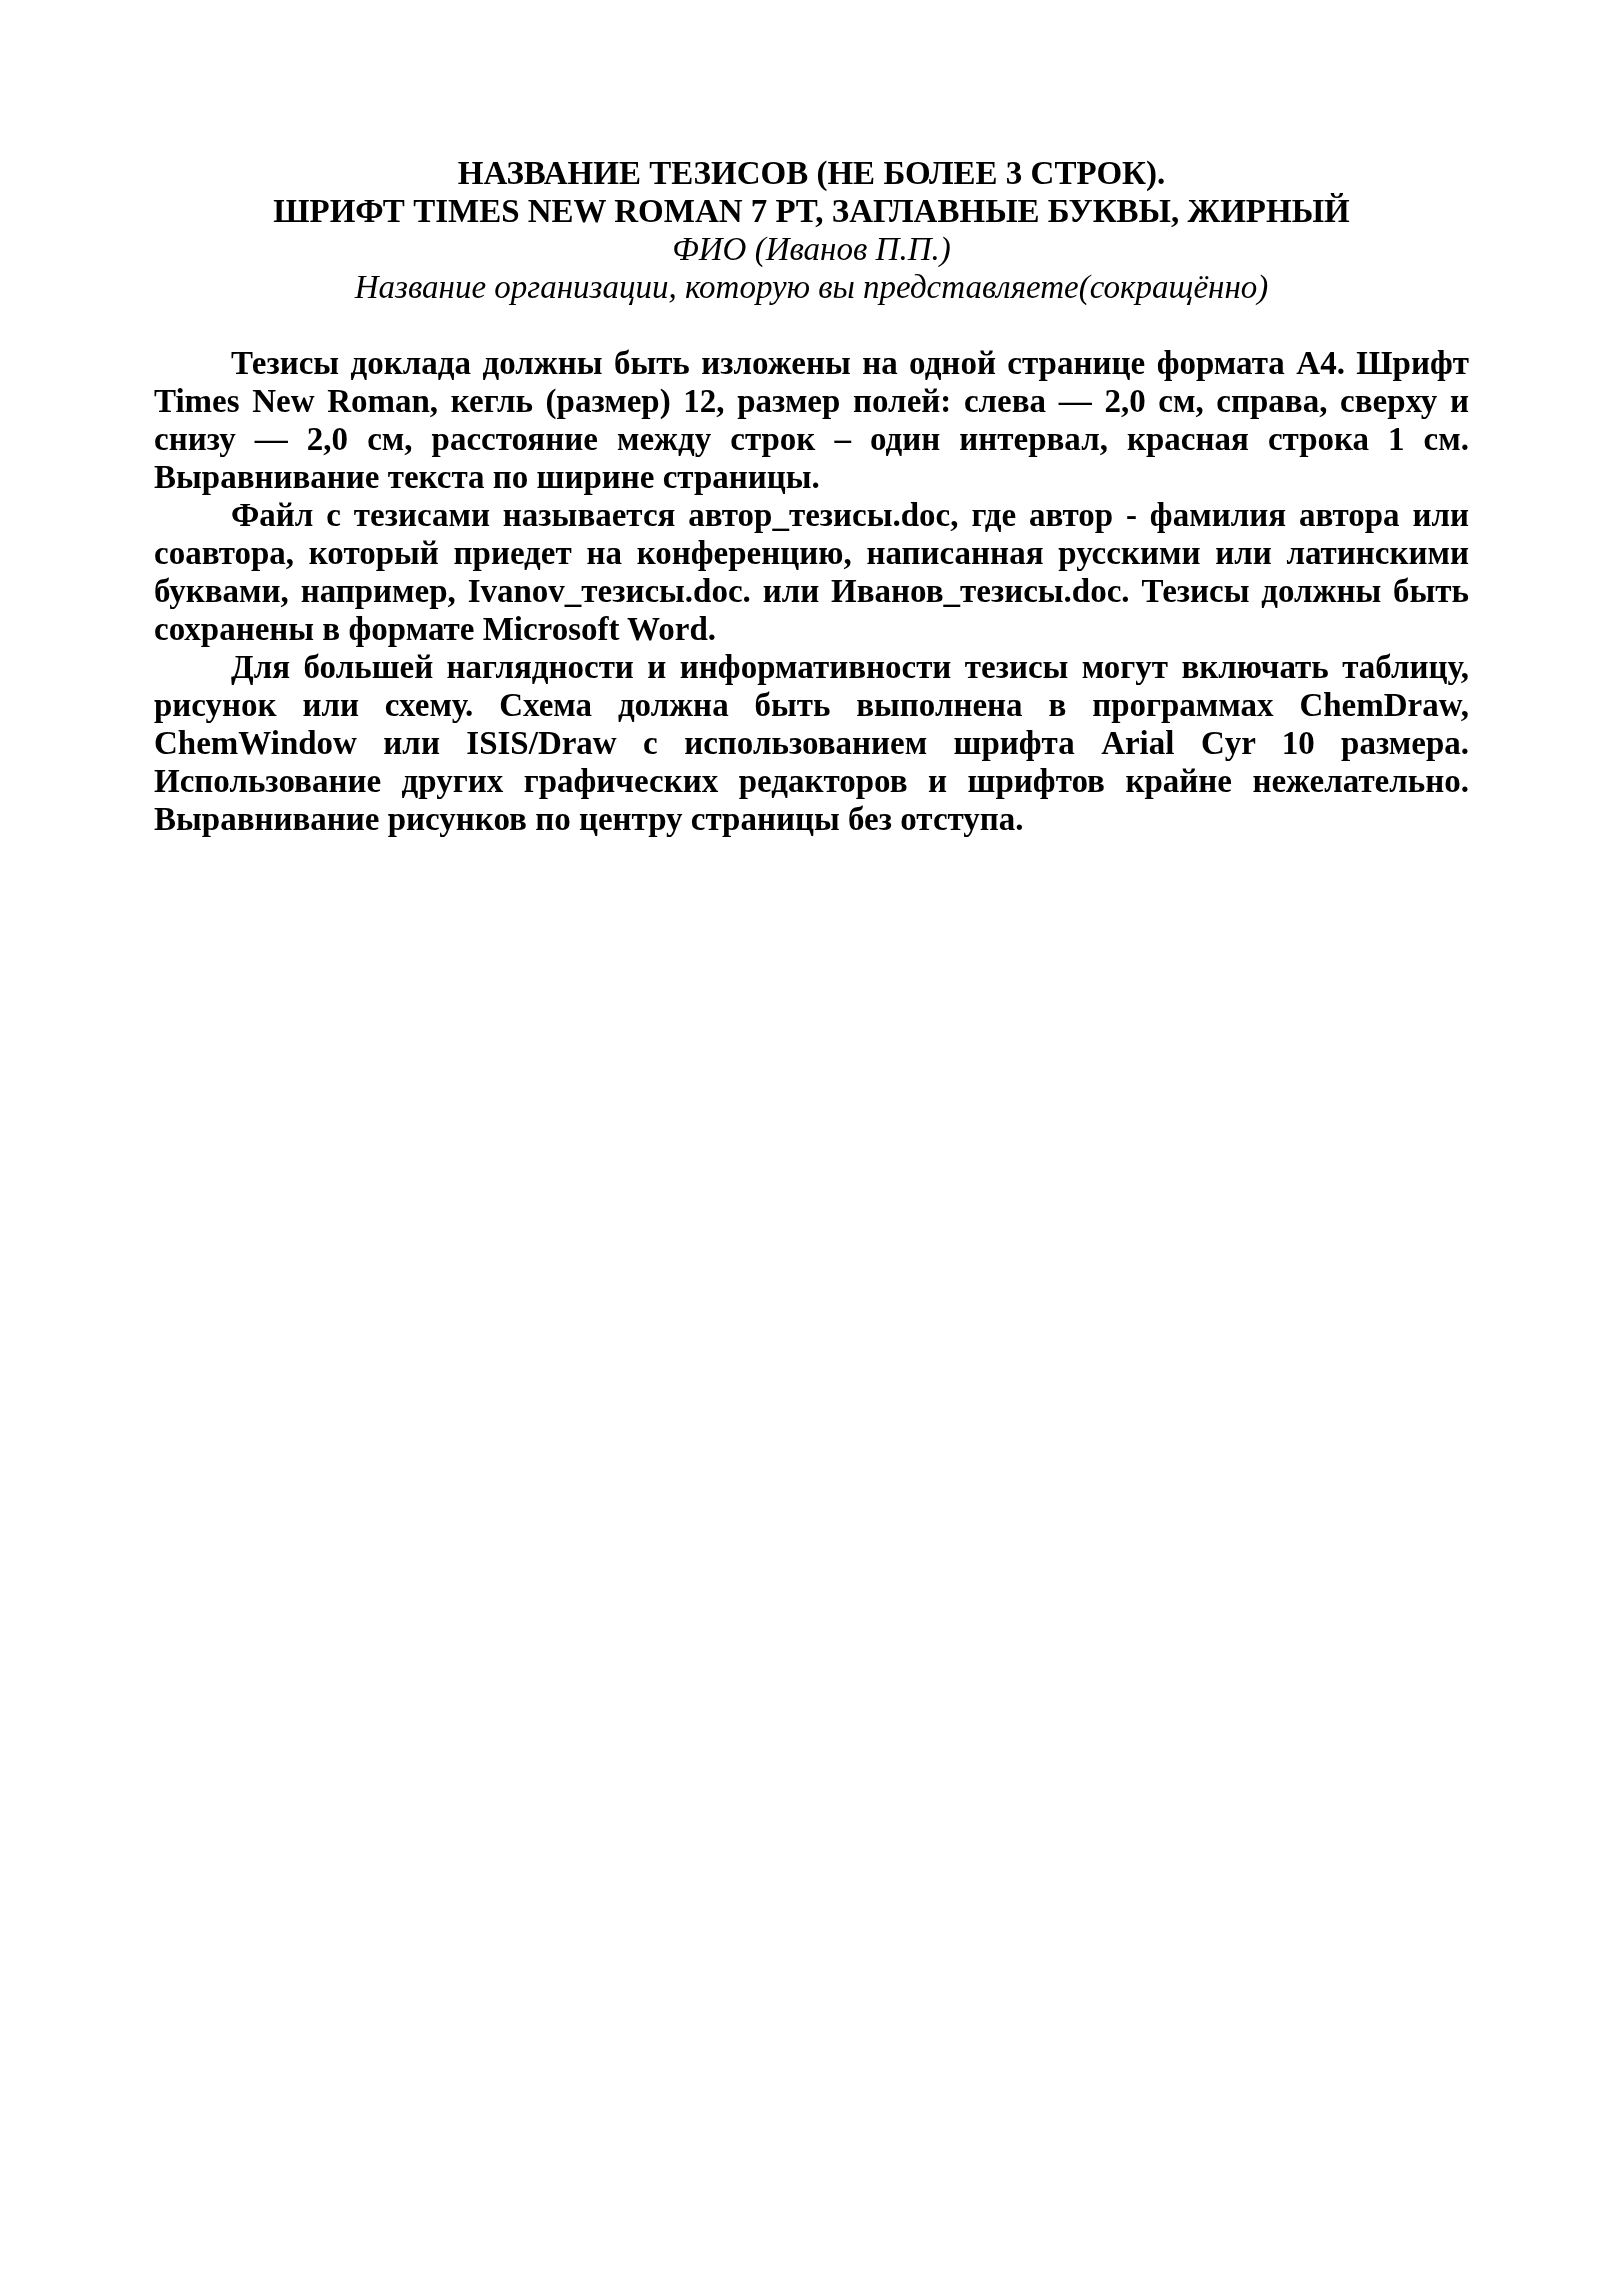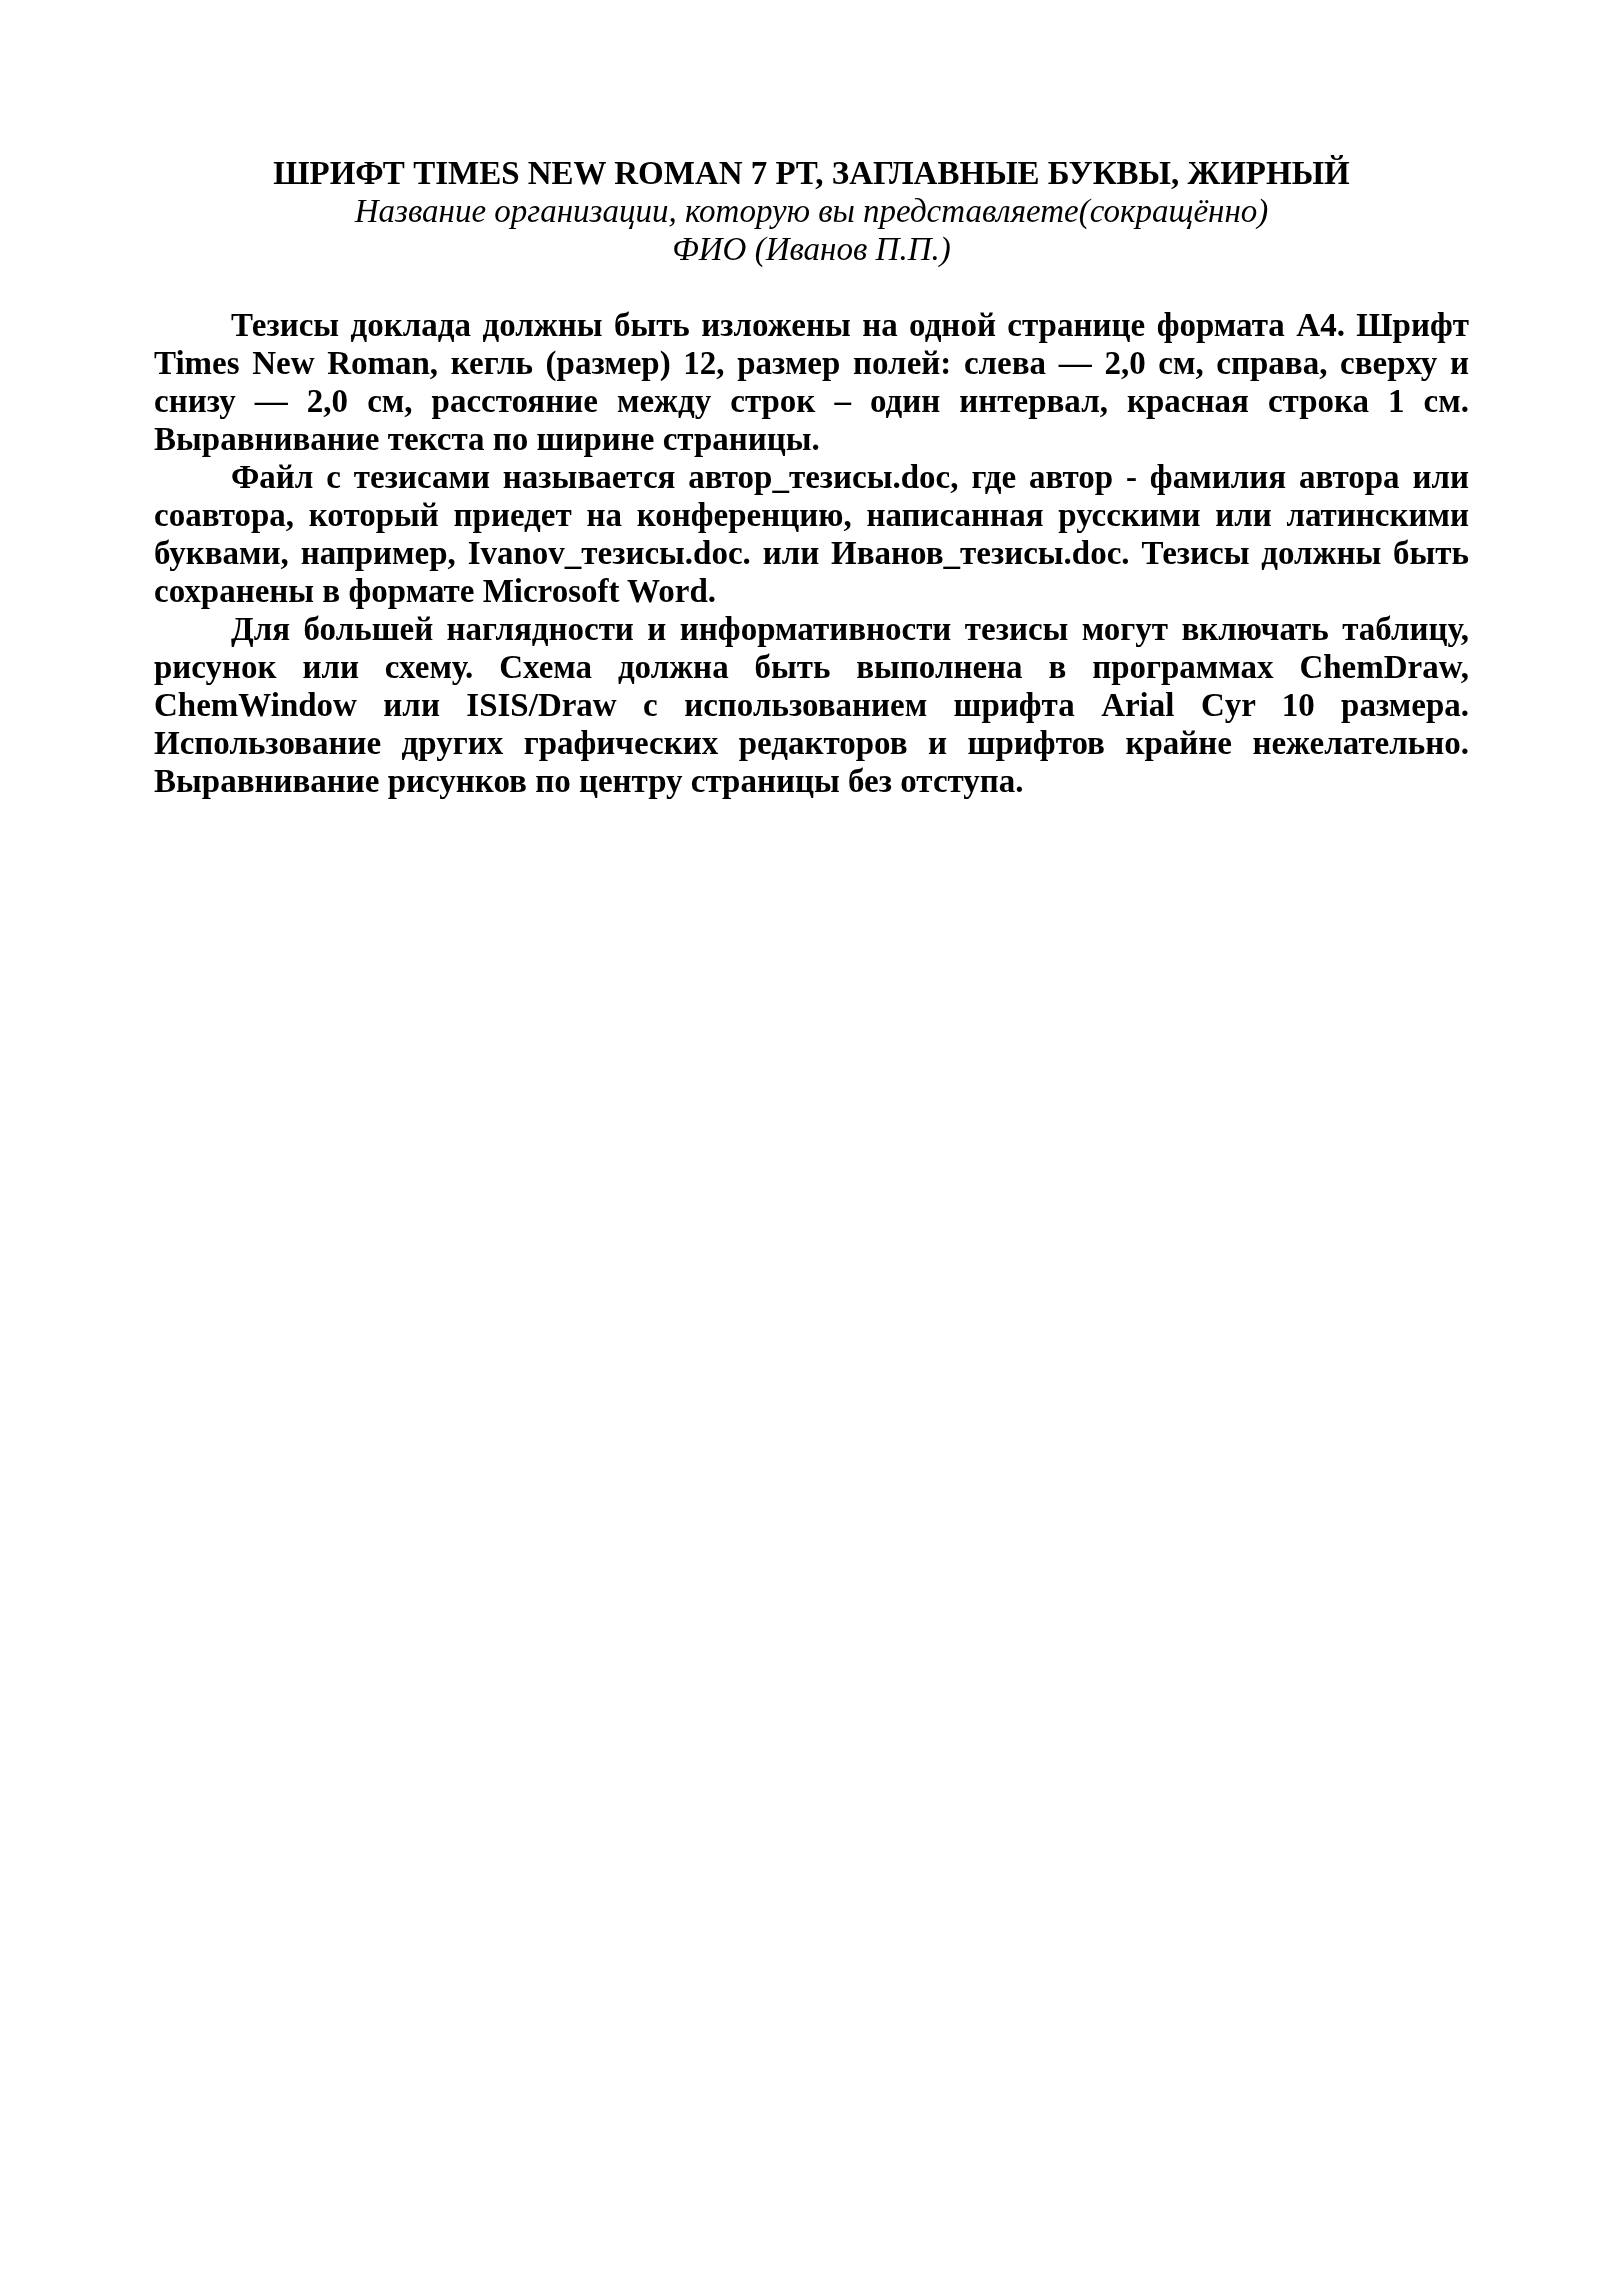--- a/index.html
+++ b/index.html
@@ -34,26 +34,27 @@
     text-align: justify;
     text-indent: 77px; 
     font-weight: bold;
   }
 </style>
 </head>
 <body>
 
 <div class="page">
 
+  <div class="heading-line bold">НАЗВАНИЕ ТЕЗИСОВ (НЕ БОЛЕЕ 3 СТРОК).</div>
 
   <div class="heading-line bold">ШРИФТ TIMES NEW ROMAN 7 PT, ЗАГЛАВНЫЕ БУКВЫ, ЖИРНЫЙ</div>
 
+  <div class="heading-line italic">ФИО (Иванов П.П.)</div>
+
   <div class="heading-line italic">Название организации, которую вы представляете(сокращённо)</div>
-
-  <div class="heading-line italic">ФИО (Иванов П.П.)</div>
 
 
   <div class="blank-line"></div>
 
   <p class="body-par">Тезисы доклада должны быть изложены на одной странице формата А4. Шрифт Times New Roman, кегль (размер) 12, размер полей: слева — 2,0 см, справа, сверху и снизу — 2,0 см, расстояние между строк – один интервал, красная строка 1 см. Выравнивание текста по ширине страницы.</p>
 
   <p class="body-par">Файл с тезисами называется автор_тезисы.doc, где автор - фамилия автора или соавтора, который приедет на конференцию, написанная русскими или латинскими буквами, например, Ivanov_тезисы.doc. или Иванов_тезисы.doc. Тезисы должны быть сохранены в формате Microsoft Word.</p>
 
   <p class="body-par">Для большей наглядности и информативности тезисы могут включать таблицу, рисунок или схему. Схема должна быть выполнена в программах ChemDraw, ChemWindow или ISIS/Draw с использованием шрифта Arial Cyr 10 размера. Использование других графических редакторов и шрифтов крайне нежелательно. Выравнивание рисунков по центру страницы без отступа.</p>
 

